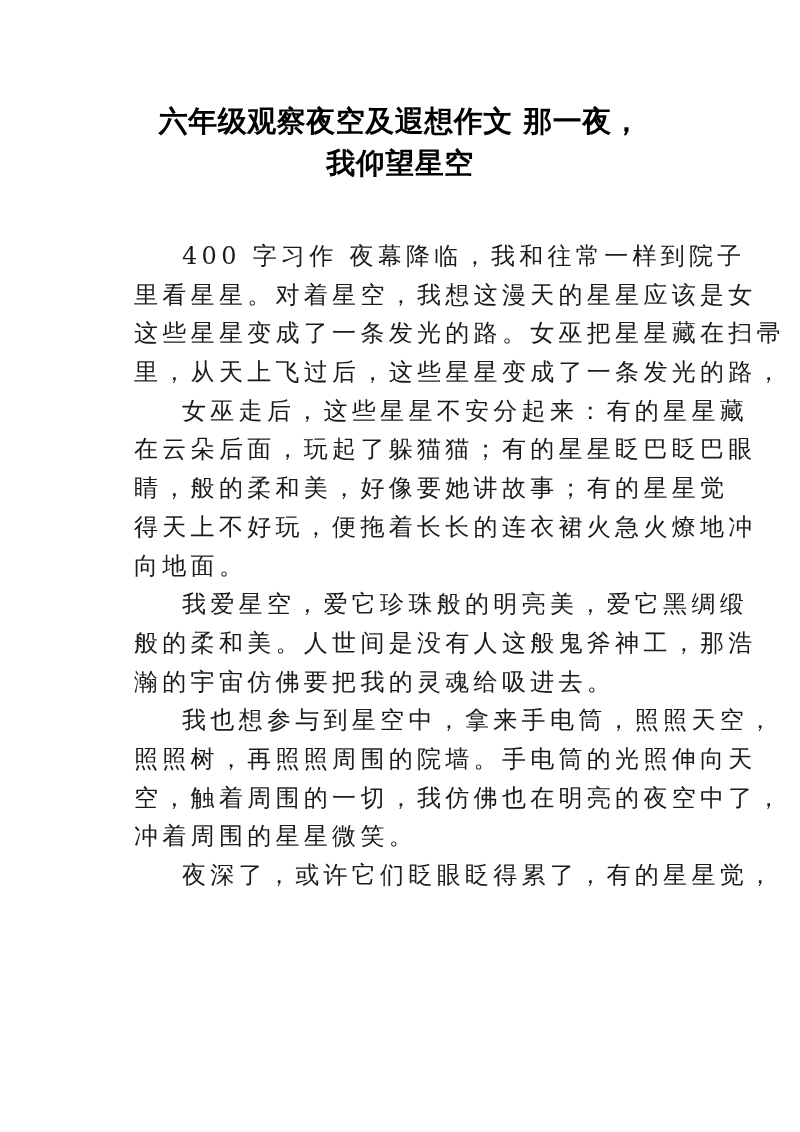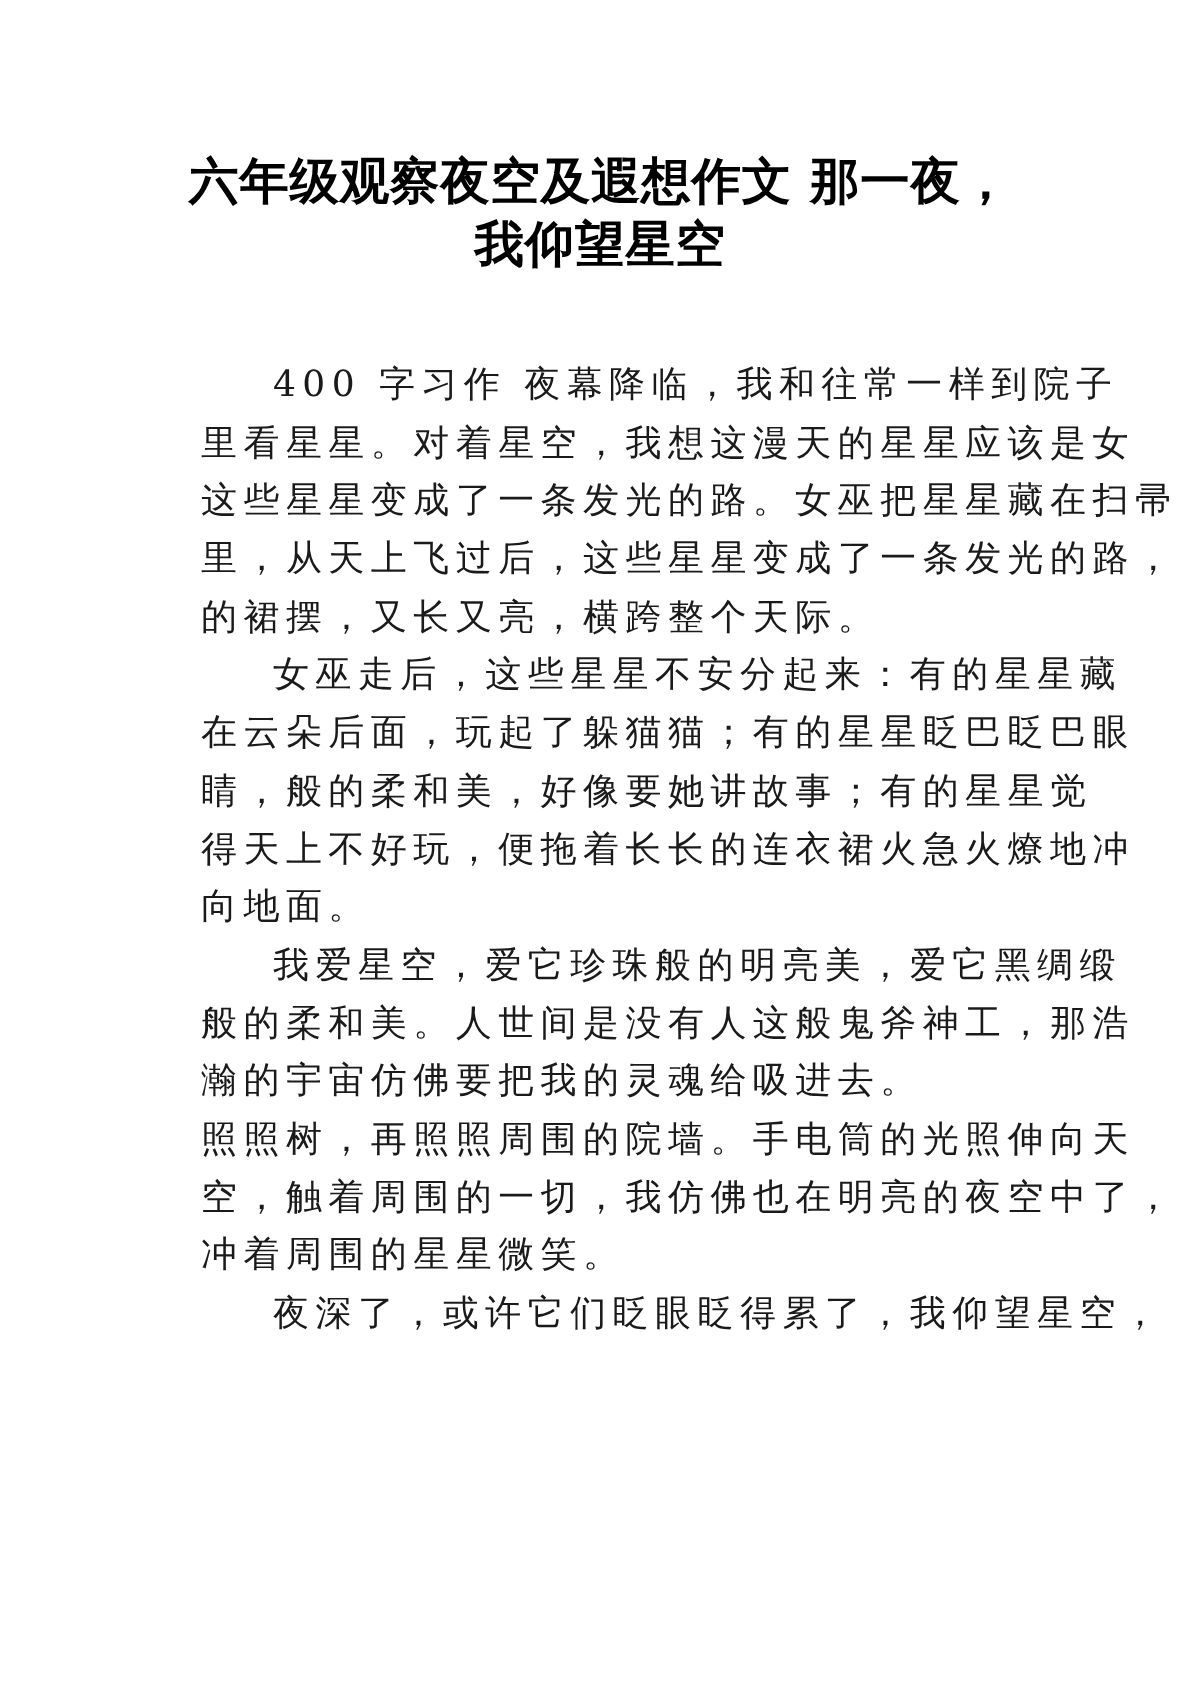--- a/index.html
+++ b/index.html
@@ -1,21 +1,21 @@
 <!DOCTYPE html>
 <html><head>
 <meta charset="utf-8">
 <style>
   html, body { margin: 0; padding: 0; background: #ffffff; }
   body { width: 800px; height: 1132px; position: relative; overflow: hidden; }
   .page { position: absolute; left: 0; top: 0; width: 800px; height: 1132px; background: #fff; }
   .title {
     position: absolute; left: 100px; width: 600px; top: 100px;
     text-align: center; font-family: "DejaVu Sans", sans-serif; font-weight: bold;
-    font-size: 33px; line-height: 42px; color: #000; letter-spacing: 0.5px;
+    font-size: 29px; line-height: 42px; color: #000; letter-spacing: 0.5px;
   }
   .body-text {
     position: absolute; left: 134px; top: 237px; width: 532px;
     font-family: "DejaVu Serif", serif; font-size: 24px; line-height: 38.7px;
     color: #1a1a1a;
   }
   .line { white-space: nowrap; height: 38.7px; letter-spacing: 4.3px; }
   .indent { padding-left: 48px; }
 </style>
 </head>
@@ -26,36 +26,36 @@
     <div>六年级观察夜空及遐想作文  那一夜，</div>
     <div>我仰望星空</div>
   </div>
 
   <div class="body-text">
     <div>
       <div class="line indent">400 字习作    夜幕降临，我和往常一样到院子</div>
       <div class="line">里看星星。对着星空，我想这漫天的星星应该是女</div>
       <div class="line">这些星星变成了一条发光的路。女巫把星星藏在扫帚</div>
       <div class="line">里，从天上飞过后，这些星星变成了一条发光的路，</div>
-      <div class="line">的裙摆，又长又亮，横跨整个天际。</div>
     </div>
     <div>
       <div class="line indent">女巫走后，这些星星不安分起来：有的星星藏</div>
       <div class="line">在云朵后面，玩起了躲猫猫；有的星星眨巴眨巴眼</div>
       <div class="line">睛，般的柔和美，好像要她讲故事；有的星星觉</div>
       <div class="line">得天上不好玩，便拖着长长的连衣裙火急火燎地冲</div>
       <div class="line">向地面。</div>
     </div>
     <div>
       <div class="line indent">我爱星空，爱它珍珠般的明亮美，爱它黑绸缎</div>
       <div class="line">般的柔和美。人世间是没有人这般鬼斧神工，那浩</div>
       <div class="line">瀚的宇宙仿佛要把我的灵魂给吸进去。</div>
     </div>
     <div>
+      <div class="line indent">我也想参与到星空中，拿来手电筒，照照天空，</div>
       <div class="line">照照树，再照照周围的院墙。手电筒的光照伸向天</div>
       <div class="line">空，触着周围的一切，我仿佛也在明亮的夜空中了，</div>
       <div class="line">冲着周围的星星微笑。</div>
     </div>
     <div>
-      <div class="line indent">夜深了，或许它们眨眼眨得累了，我仰望星空，</div>
+      <div class="line indent">夜深了，或许它们眨眼眨得累了，有的星星觉，</div>
     </div>
   </div>
 </div>
 
 </body></html>

